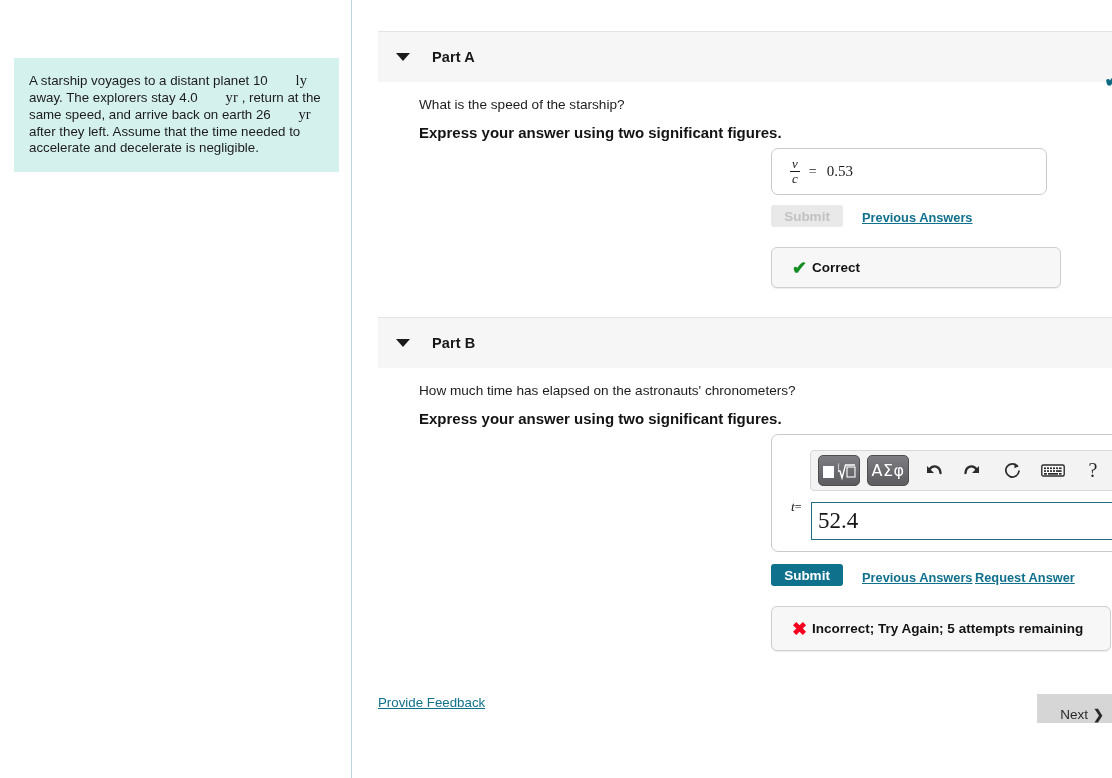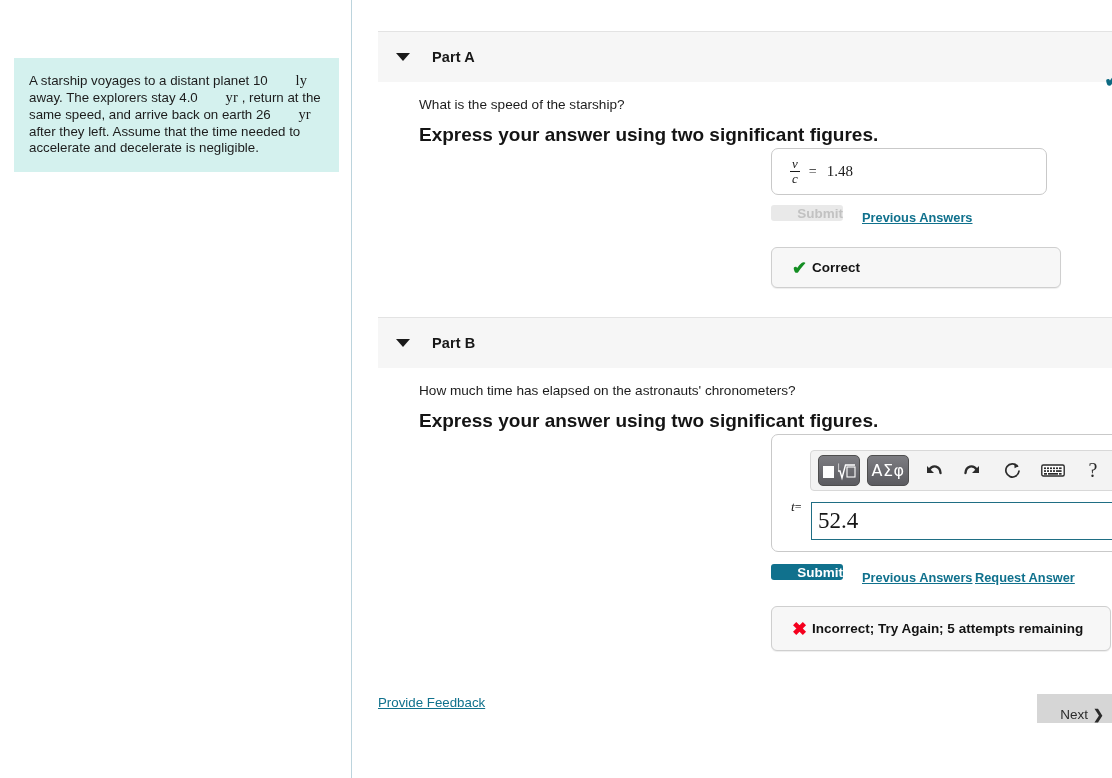--- a/index.html
+++ b/index.html
@@ -104,21 +104,21 @@
   .q-text {
     position: absolute;
     left: 66px;
     font-size: 13.6px;
     color: #1c1c1c;
     text-align: right;
   }
   .q-bold {
     position: absolute;
     left: 66px;
-    font-size: 19px;
+    font-size: 15px;
     font-weight: bold;
     color: #141414;
   }
 
   
   .answer-box {
     position: absolute;
     left: 418px;
     background: #ffffff;
     border: 1px solid #c9c9c9;
@@ -169,23 +169,22 @@
     left: 418px;
     background: #10718d;
     color: #ffffff;
     border: none;
     border-radius: 3px;
     font-family: "Liberation Sans", sans-serif;
     font-size: 13.5px;
     font-weight: bold;
     padding: 0;
     width: 72px;
-    height: 16px;
-    cursor: pointer;
-    text-align: right;
+    height: 22px;
+    cursor: pointer;
   }
   .btn-submit.disabled {
     background: #e9e9e9;
     color: #c2c2c2;
     cursor: default;
   }
   .link {
     position: absolute;
     color: #10718d;
     font-size: 12.8px;
@@ -360,21 +359,21 @@
 
     <div class="q-text" style="top:97px;">What is the speed of the starship?</div>
     <div class="q-bold" style="top:124px;">Express your answer using two significant figures.</div>
 
     <div class="answer-box answer-a">
       <span class="frac">
         <span class="num">v</span>
         <span class="den">c</span>
       </span>
       <span class="eq-sign">=</span>
-      <span class="val-a">1.48</span>
+      <span class="val-a">0.53</span>
     </div>
 
     <button class="btn-submit disabled" style="top:205px;">Submit</button>
     <span class="link" style="left:509px; top:210px;">Previous Answers</span>
 
     <div class="banner" style="top:247px; width:290px; height:41px;">
       <span class="mark ok">✔</span>
       <span class="msg">Correct</span>
     </div>
 

